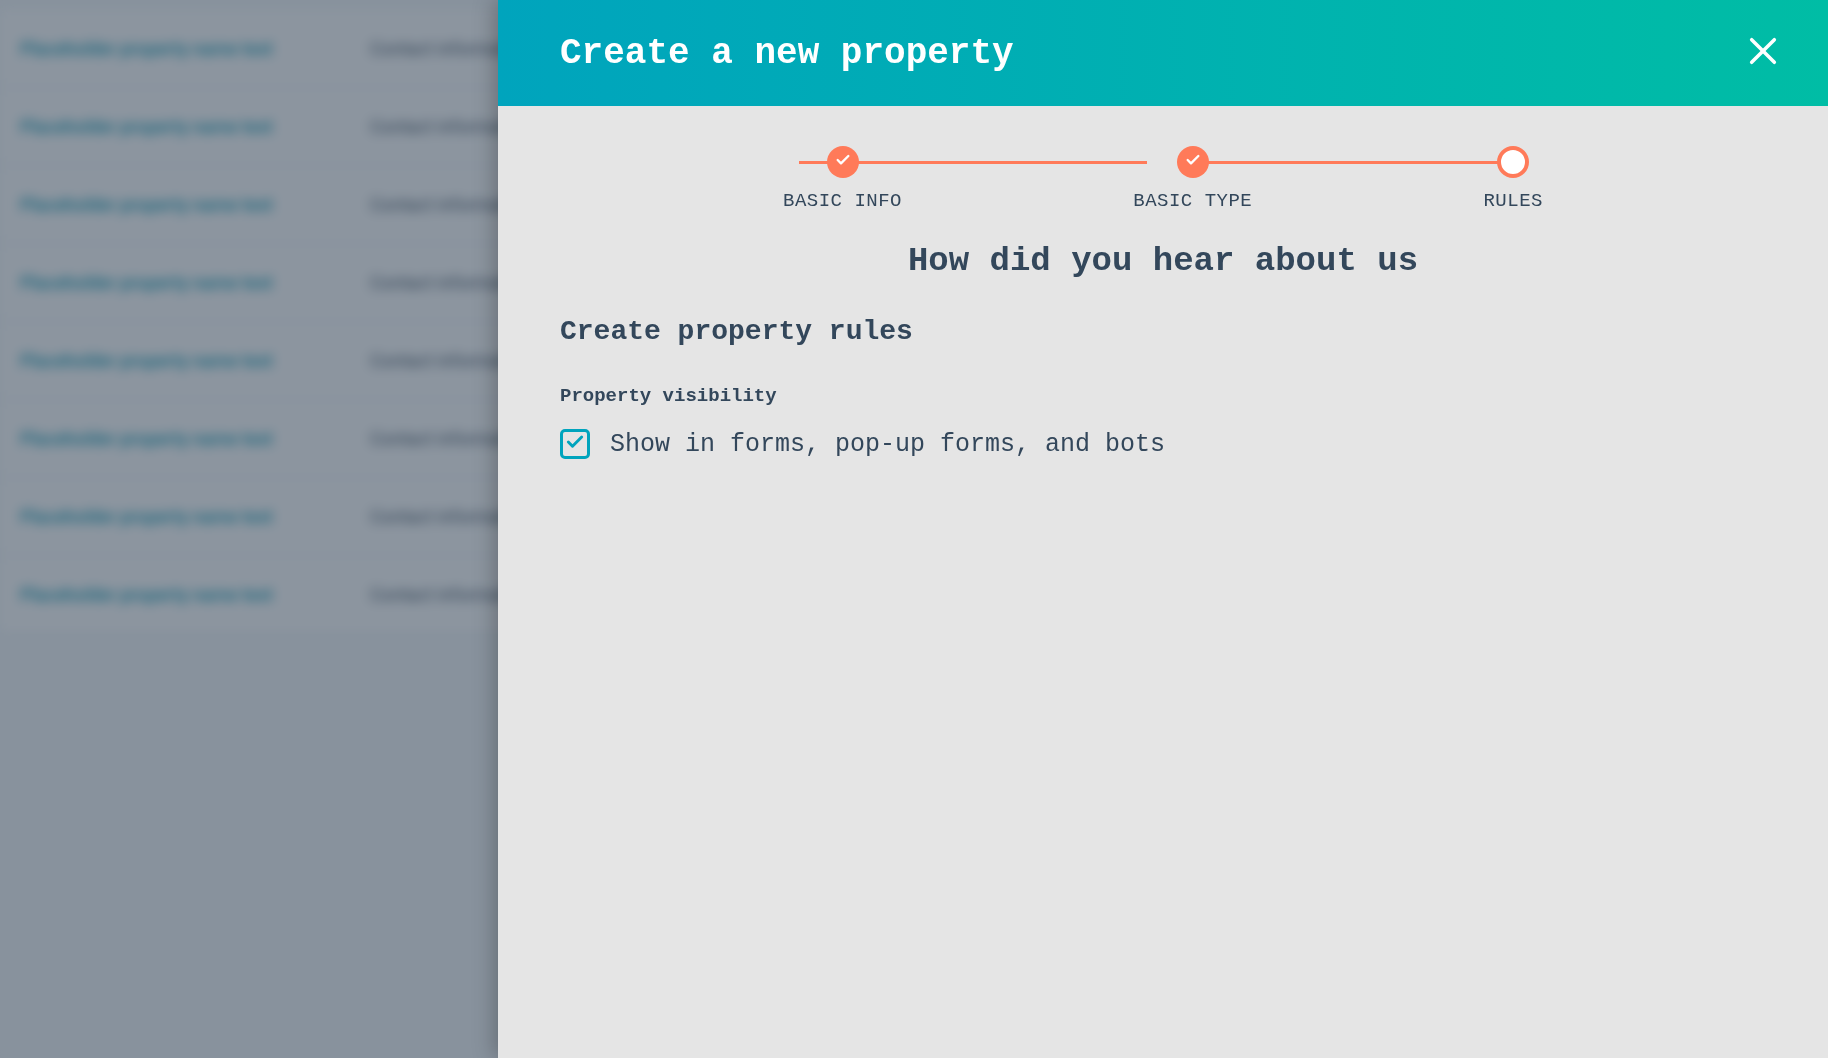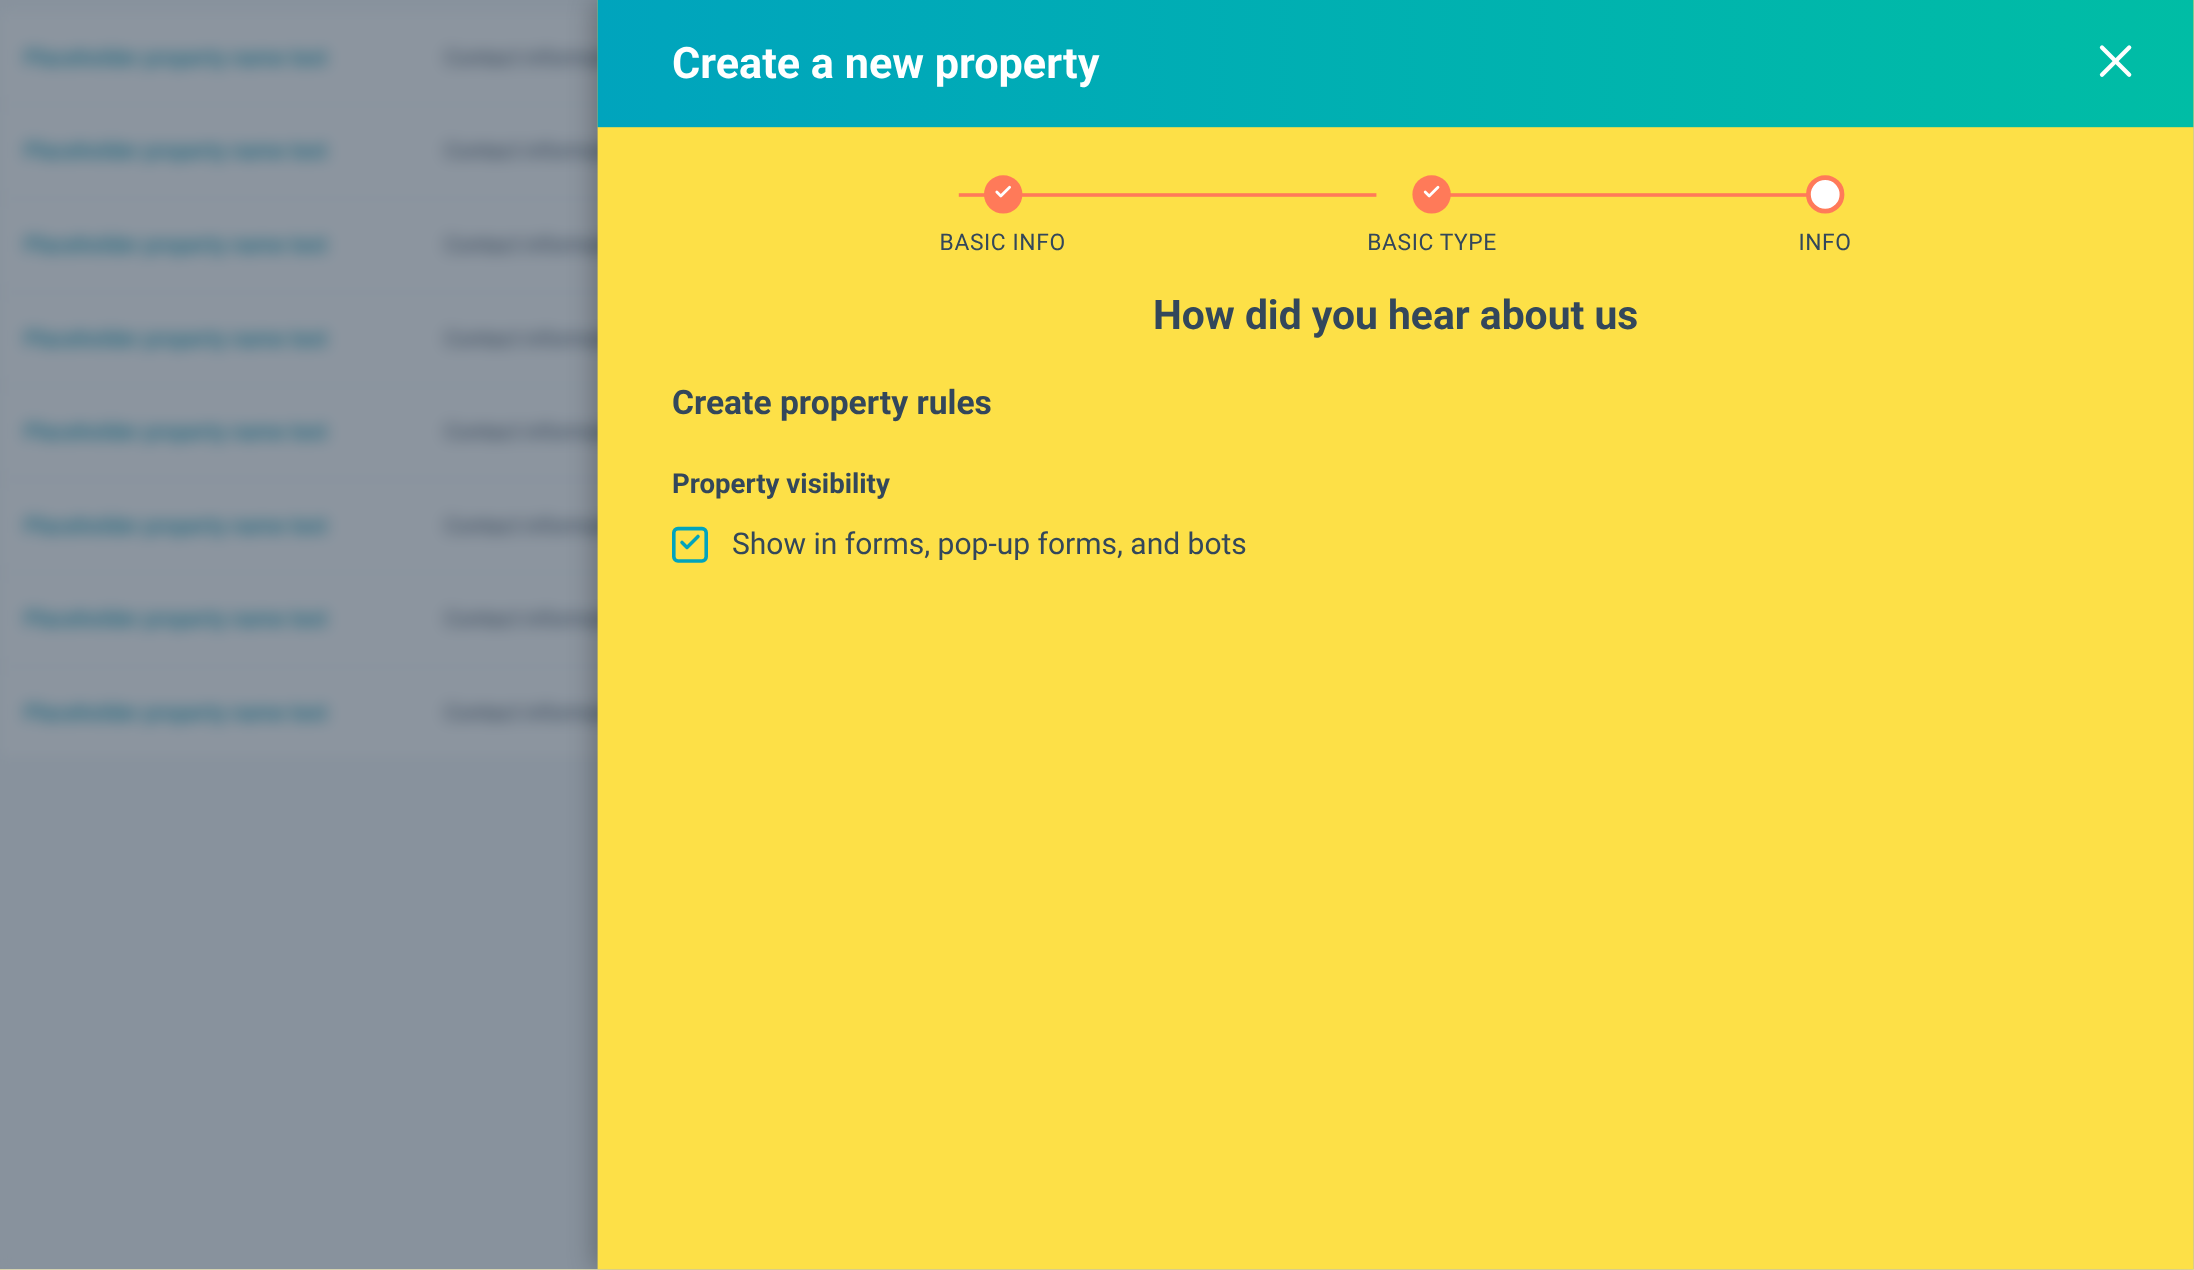--- a/index.html
+++ b/index.html
@@ -37,24 +37,25 @@
     top:0;left:0;width:100%;height:100%;
     background: rgba(45,62,80,0.55);
   }
 
   
   .panel {
     position: absolute;
     top: 0; right: 0;
     width: calc(100% - 498px);
     height: 100%;
-    background: #fde047;
+    background: #e5e5e5;
     display: flex;
     flex-direction: column;
     box-shadow: -4px 0 20px rgba(0,0,0,0.25);
+    font-family: Liberation Mono, monospace;
   }
 
   .panel-header {
     background: linear-gradient(90deg, #00a4bd 0%, #00bda5 100%);
     height: 106px;
     display: flex;
     align-items: center;
     justify-content: space-between;
     padding: 0 48px 0 62px;
   }
@@ -139,21 +140,21 @@
     margin-bottom: 36px;
   }
 
   .section-title {
     font-size: 28px;
     font-weight: 700;
     color: #33475b;
     margin-bottom: 38px;
   }
   .subsection-title {
-    font-size: 23px;
+    font-size: 19px;
     font-weight: 700;
     color: #33475b;
     margin-bottom: 22px;
   }
 
   .checkbox-row {
     display: flex;
     align-items: center;
     gap: 20px;
   }
@@ -244,21 +245,21 @@
             <span>
               <svg viewBox="0 0 24 24" fill="none" stroke="currentColor" stroke-width="3.5" stroke-linecap="round" stroke-linejoin="round">
                   <polyline points="4 12 9 17 20 6"></polyline>
                 </svg>
             </span>
           </div>
           <div class="label">BASIC TYPE</div>
         </div>
         <div class="step current">
           <div class="circle"></div>
-          <div class="label">INFO</div>
+          <div class="label">RULES</div>
         </div>
       </div>
     </div>
 
     <h2 class="property-name">How did you hear about us</h2>
 
     <h3 class="section-title">Create property rules</h3>
 
     <h4 class="subsection-title">Property visibility</h4>
 

